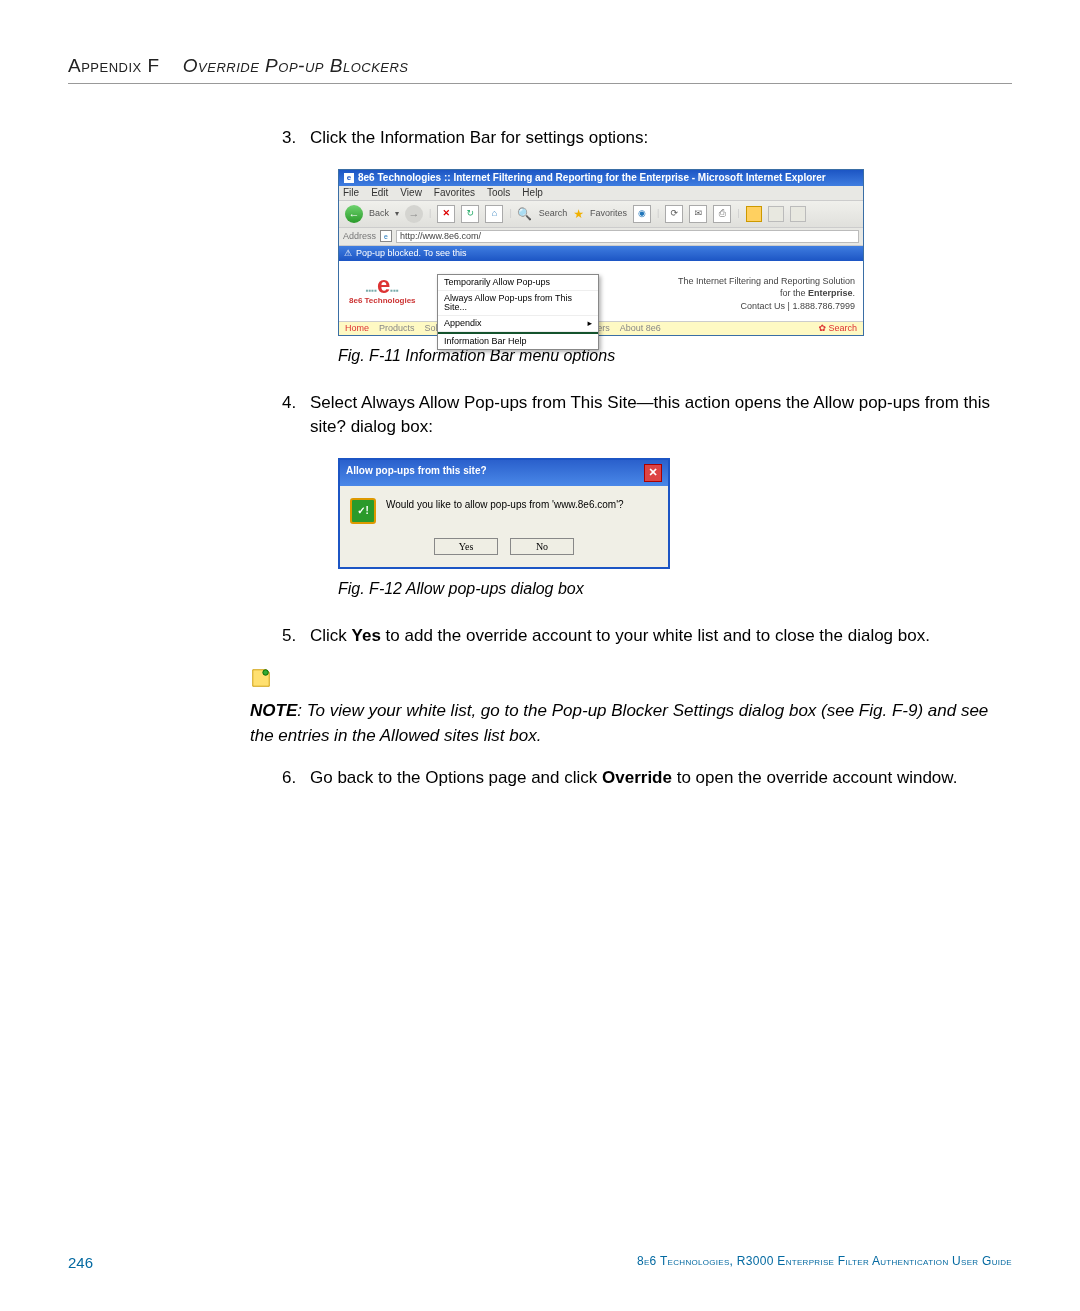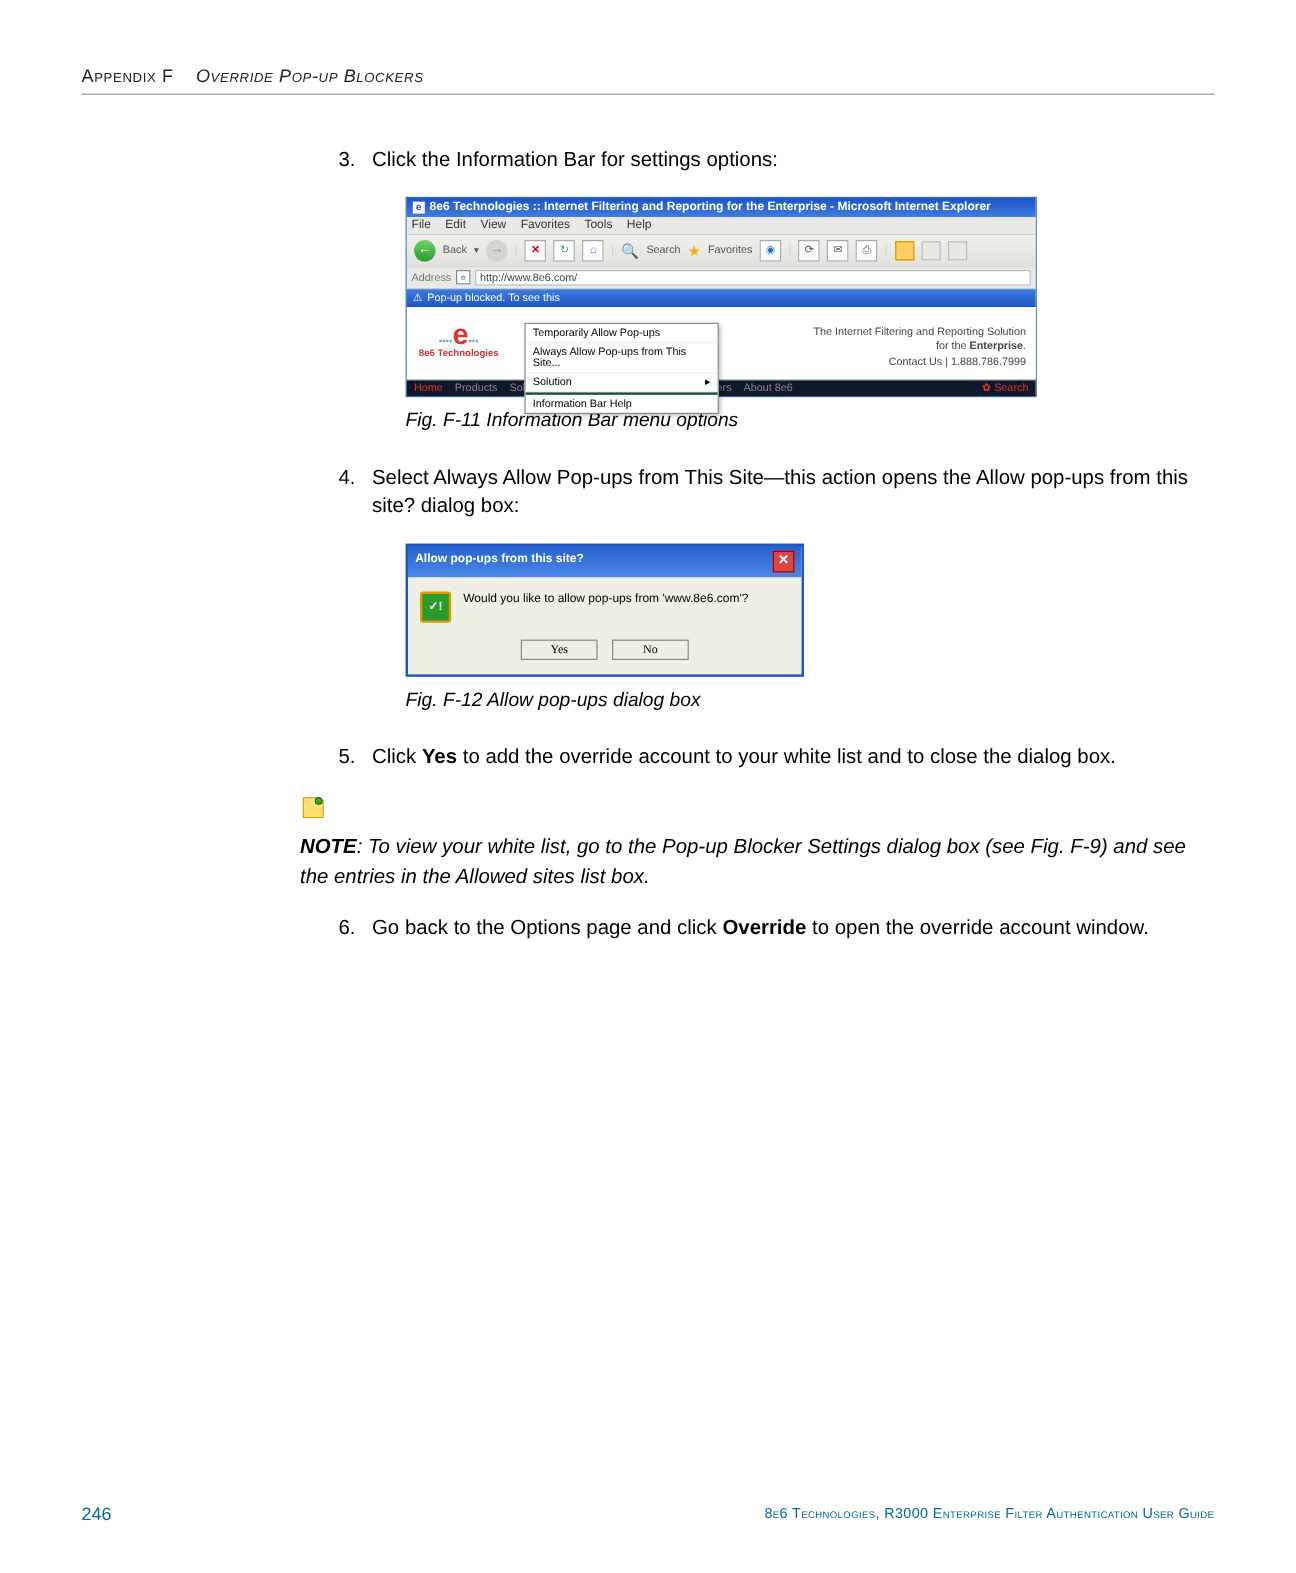--- a/index.html
+++ b/index.html
@@ -14,21 +14,21 @@
     box-sizing: border-box;
   }
   .page {
     padding: 55px 68px 40px 68px;
     box-sizing: border-box;
     height: 100%;
     display: flex;
     flex-direction: column;
   }
   .header-line {
-    font-size: 15px;
+    font-size: 19px;
     color: #222;
     letter-spacing: 0.5px;
     padding-bottom: 6px;
     border-bottom: 1px solid #999;
     font-variant: small-caps;
   }
   .header-line .italic { font-style: italic; }
   .content {
     margin-left: 214px;
     margin-top: 42px;
@@ -148,21 +148,21 @@
     position:absolute; left:10px; top:14px; display:flex; flex-direction:column; align-items:center; color:#d33; font-weight:bold;
   }
   .ie-logo .e { font-size:24px; color:#d33; line-height:0.8;}
   .ie-logo .dots { font-size:8px; color:#7aa; letter-spacing:0;}
   .ie-logo .brand { font-size:8px; color:#c33; margin-top:2px;}
   .ie-right-text {
     position:absolute; right:8px; top:14px; text-align:right; font-size:9px; color:#444; line-height:1.4;
   }
   .ie-right-text .b { font-weight:bold; }
   .ie-nav {
-    background:#0f172a; border-top:1px solid #ccc; padding:2px 6px; display:flex; gap:10px; color:#888; font-size:9px;
+    background:#fef9c3; border-top:1px solid #ccc; padding:2px 6px; display:flex; gap:10px; color:#888; font-size:9px;
   }
   .ie-nav .home { color:#d33; }
   .ie-nav .spacer { flex:1; }
   .ie-nav .search { color:#d33; }
   
   .dlg {
     width: 328px;
     border:2px solid #1c55c4;
     font-family: Tahoma, Arial, sans-serif;
     font-size:10px;
@@ -270,21 +270,21 @@
               <span class="ie-addr-input">http://www.8e6.com/</span>
             </div>
             <div class="ie-infobar">
               <span>⚠</span>
               <span>Pop-up blocked. To see this</span>
             </div>
             <div class="ie-body">
               <div class="ie-context">
                 <div>Temporarily Allow Pop-ups</div>
                 <div>Always Allow Pop-ups from This Site...</div>
-                <div><span>Solution</span><span class="arrow">▸</span></div>
+                <div><span>Appendix</span><span class="arrow">▸</span></div>
                 <div>Information Bar Help</div>
               </div>
               <div class="ie-logo">
                 <div><span class="dots">▪▪▪▪</span><span class="e">e</span><span class="dots">▪▪▪</span></div>
                 <div class="brand">8e6 Technologies</div>
               </div>
               <div class="ie-right-text">
                 <div>The Internet Filtering and Reporting Solution</div>
                 <div><span>for the </span><span class="b">Enterprise</span><span>.</span></div>
                 <div>Contact Us  |  1.888.786.7999</div>

